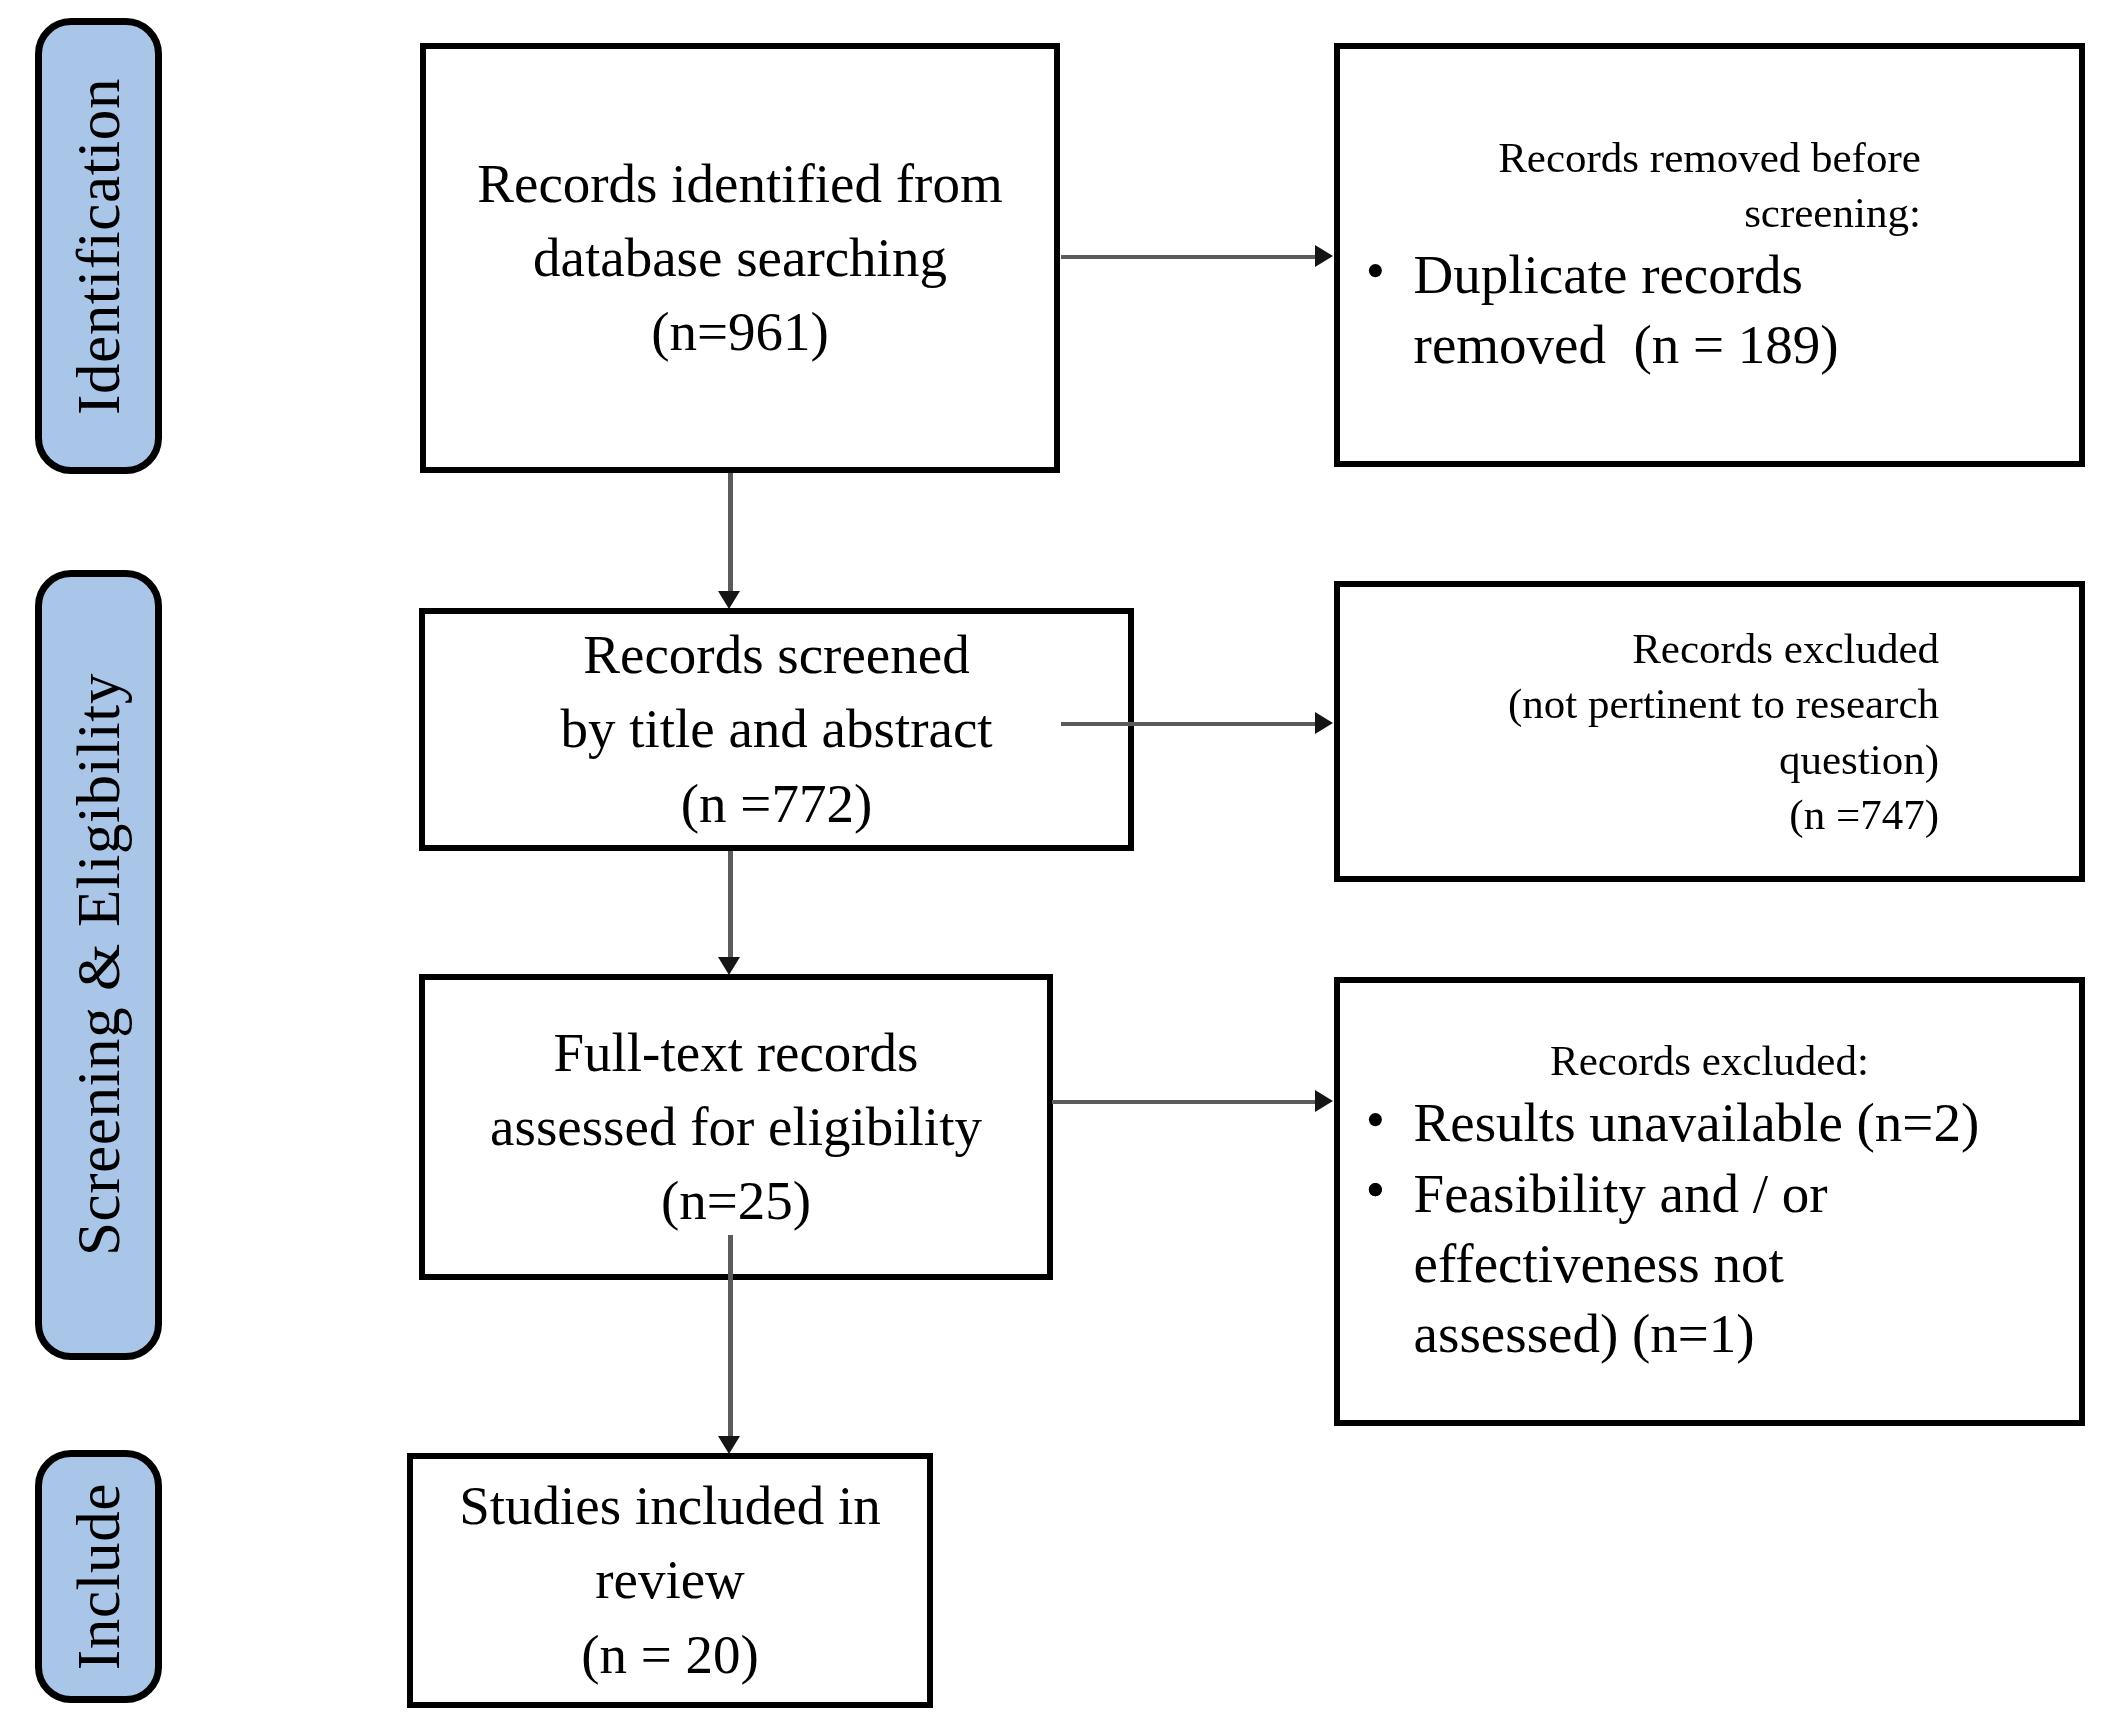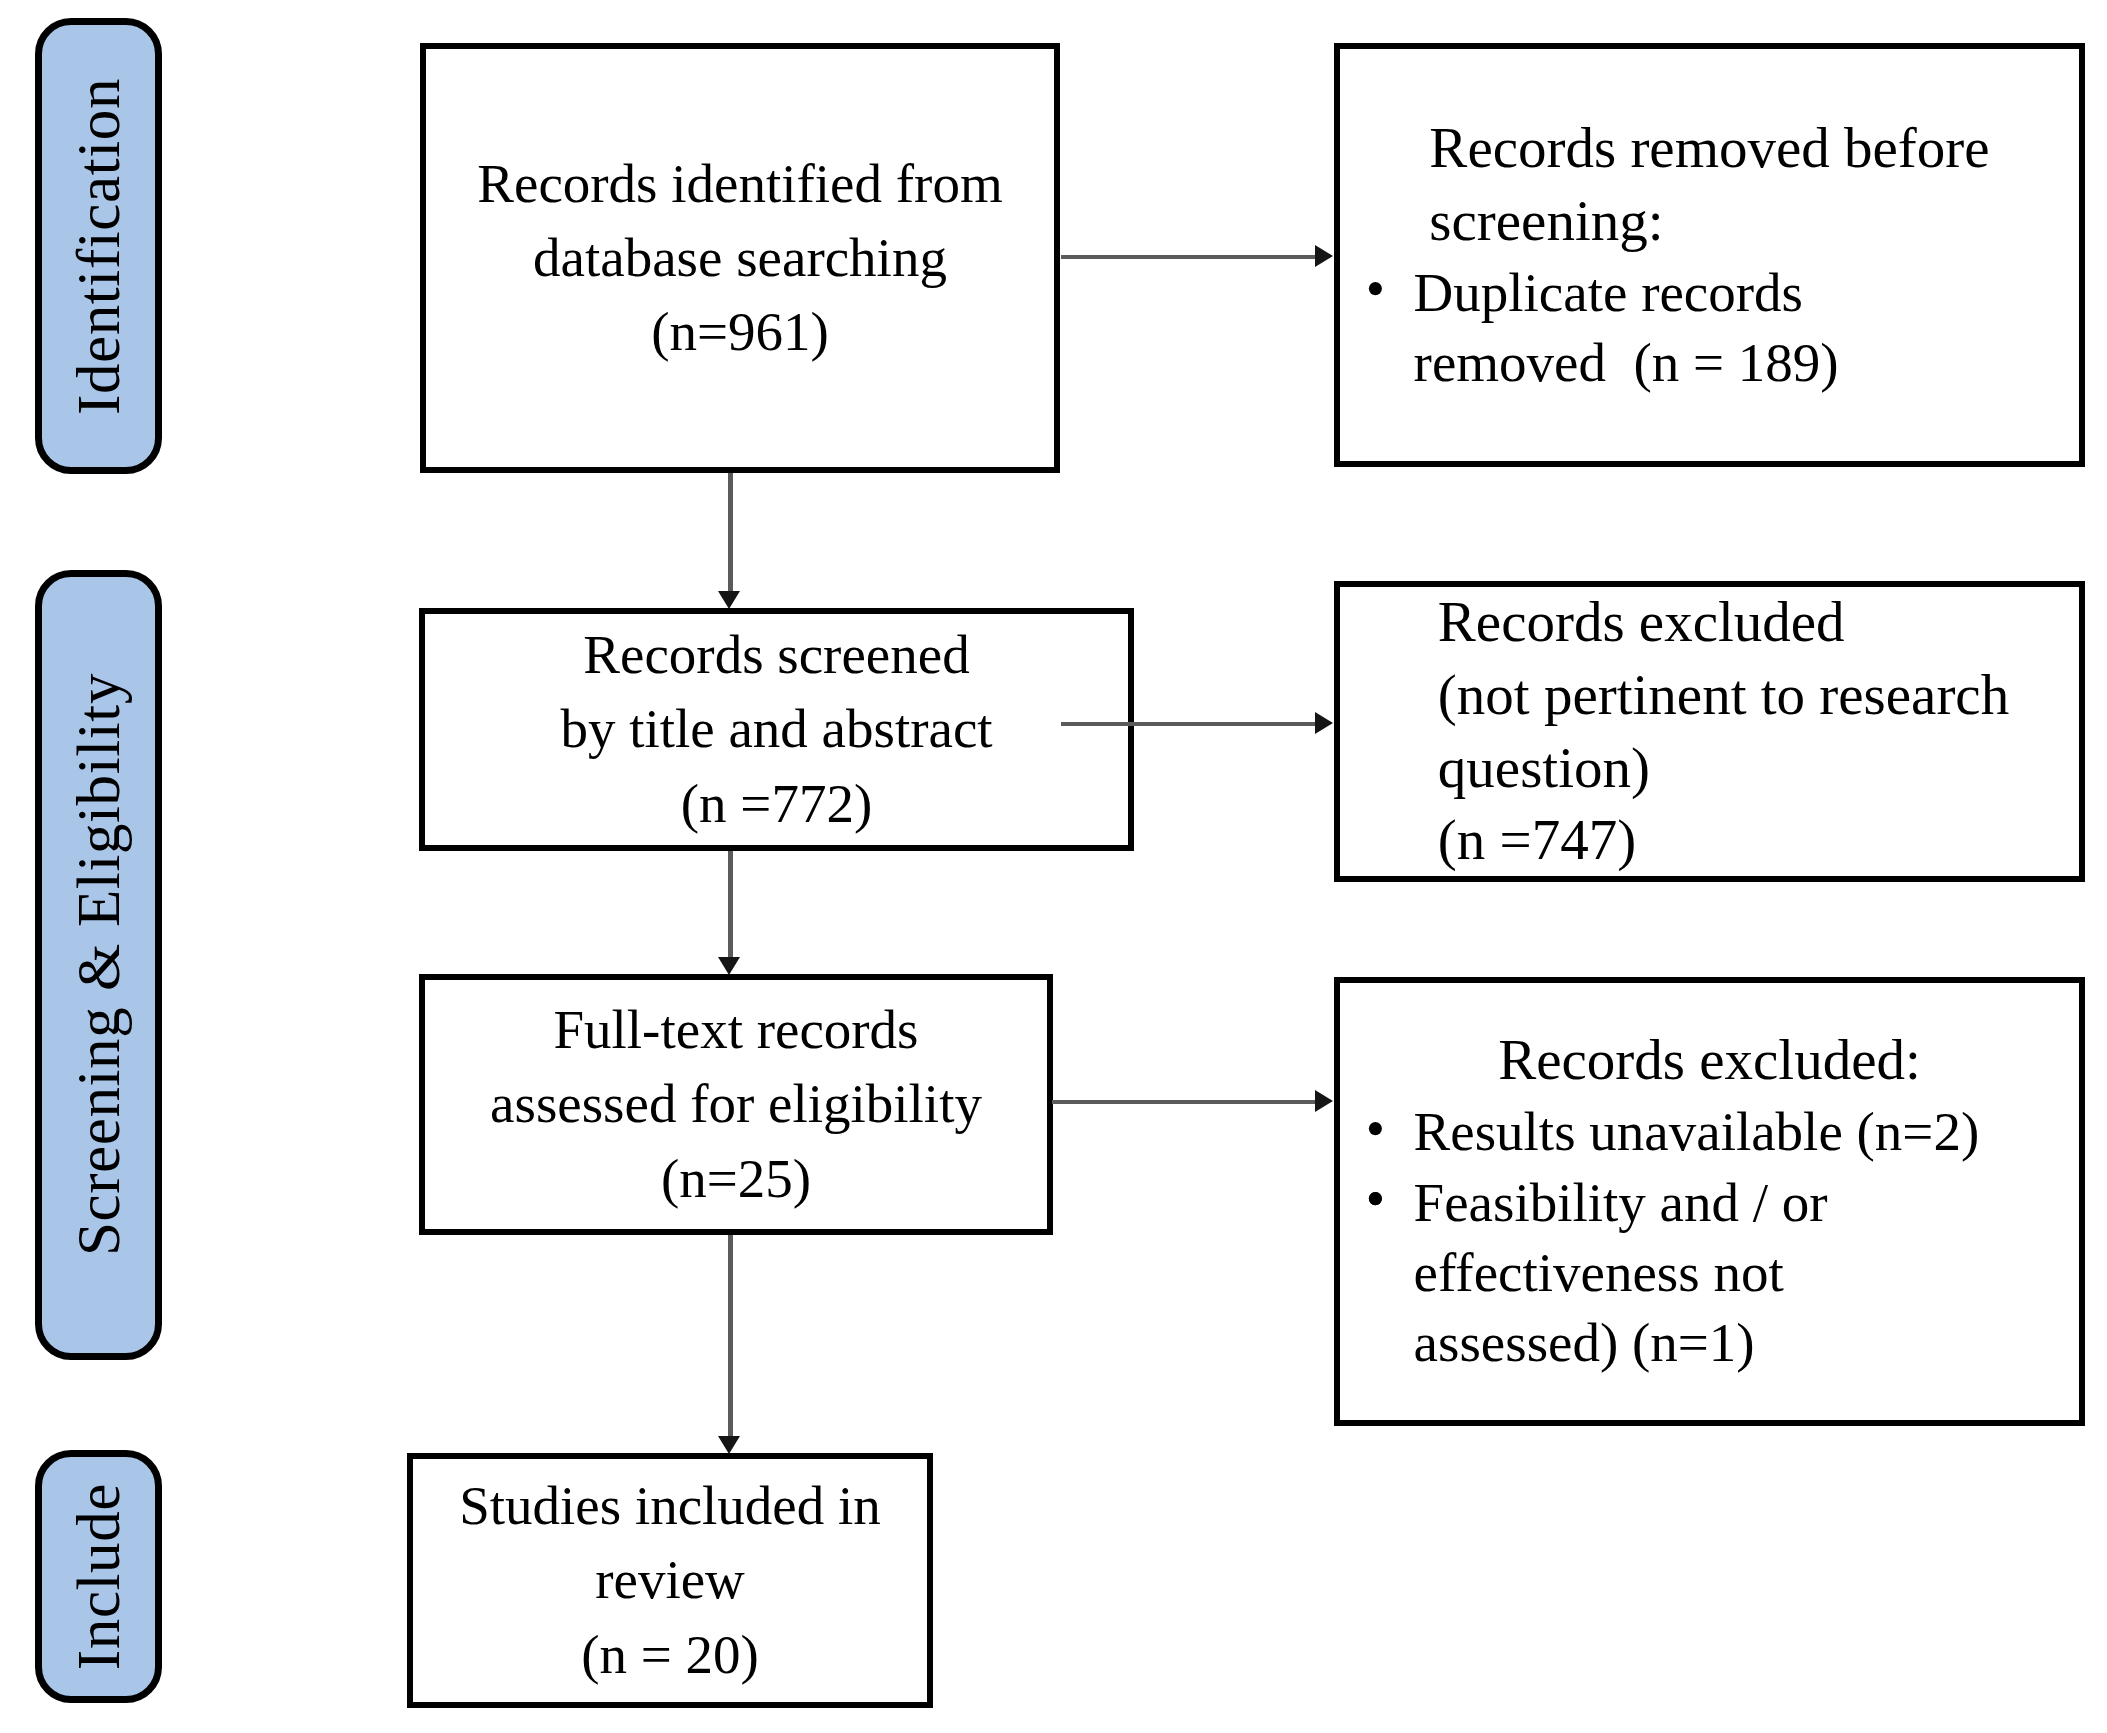--- a/index.html
+++ b/index.html
@@ -48,23 +48,23 @@
   .box-text{
     margin:16px;
     font-size:55px;
     line-height:1.35;
     text-align:center;
     white-space:pre-line;
   }
   .side-box .box-text,
   .side-title{
     margin:0;
-    font-size:57px;
+    font-size:43px;
     line-height:1.28;
-    text-align:left;
+    text-align:right;
     white-space:pre-line;
   }
   .bullet-list{
     list-style:none;
     margin:0;padding:0 12.3px 0 24.6px;
     align-self:stretch;
   }
   .bullet-item{
     position:relative;
     padding-left:49px;
@@ -127,21 +127,21 @@
 database searching
 (n=961)</p>
   </div>
 
   <div class="box" style="left:419px;top:608px;width:715px;height:243px;">
     <p class="box-text">Records screened
 by title and abstract
 (n =772)</p>
   </div>
 
-  <div class="box" style="left:419px;top:974px;width:634px;height:261px;">
+  <div class="box" style="left:419px;top:974px;width:634px;height:306px;">
     <p class="box-text">Full-text records
 assessed for eligibility
 (n=25)</p>
   </div>
 
   <div class="box" style="left:407px;top:1453px;width:526px;height:255px;">
     <p class="box-text">Studies included in review
 (n = 20)</p>
   </div>
 

